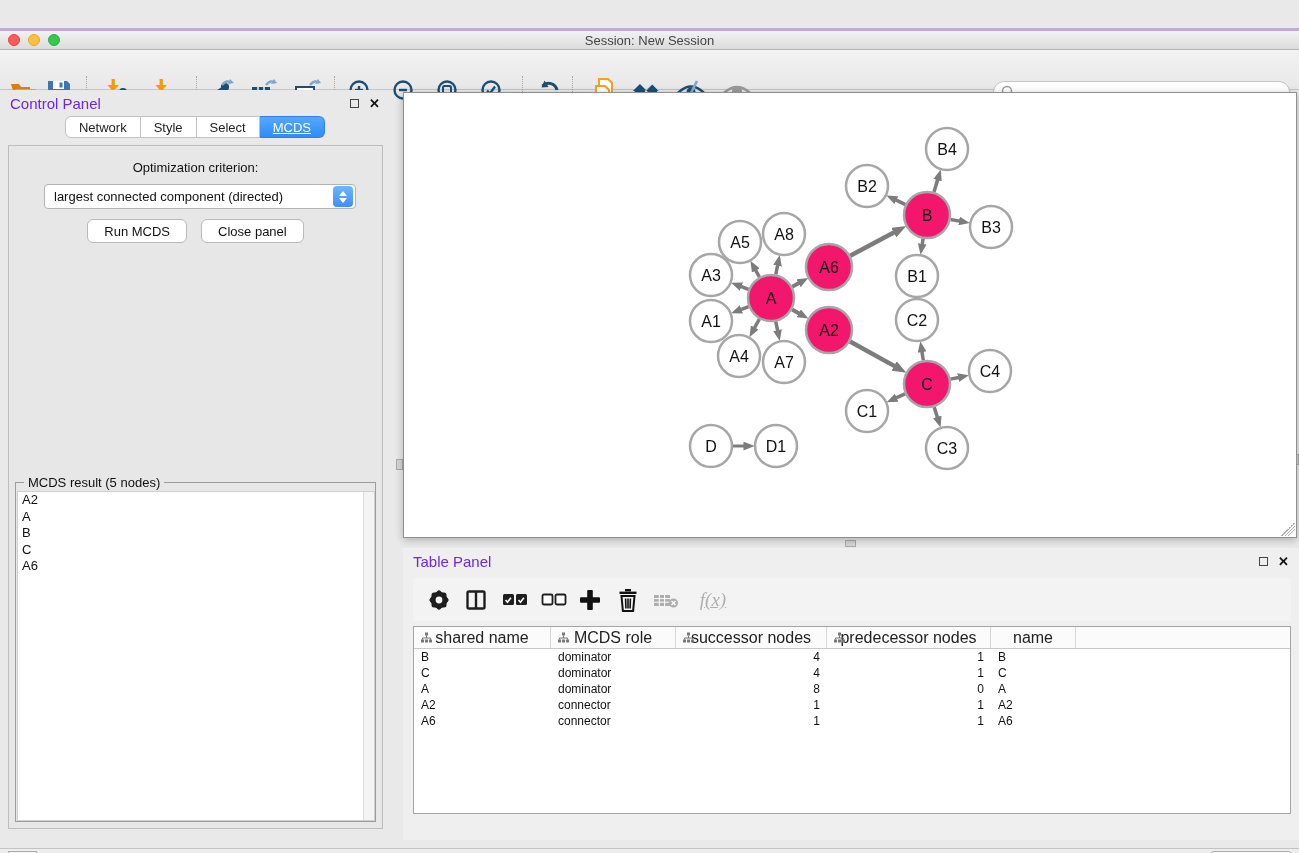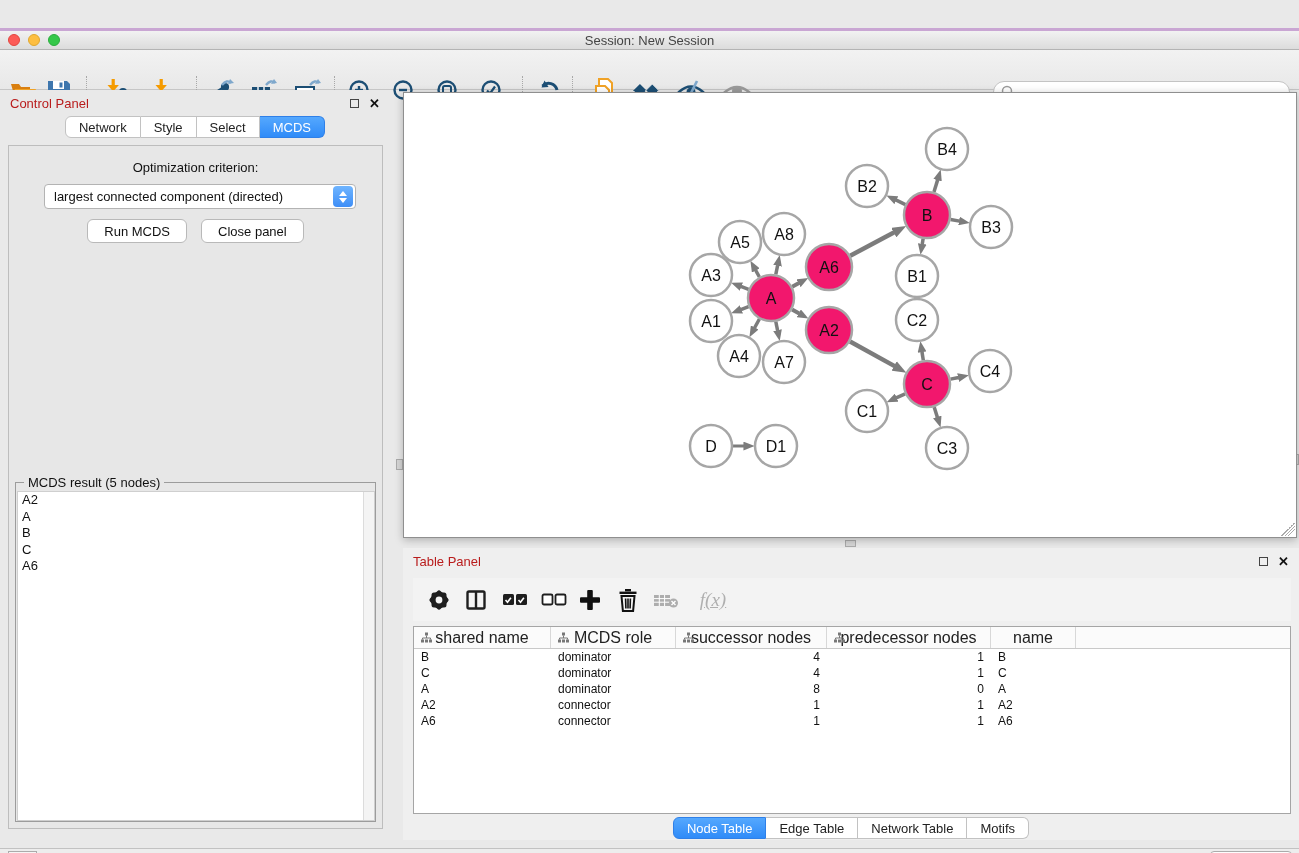--- a/index.html
+++ b/index.html
@@ -34,30 +34,30 @@
     display:flex; align-items:center; justify-content:center; }
   .tb-sep { position:absolute; top:26px; height:30px; border-left:1px dotted #A8A8A8; width:0; }
   #search-wrap { position:absolute; left:993px; top:31px; width:297px; height:22px;
     background:#fff; border:1px solid #C4C4C4; border-radius:12px;
     display:flex; align-items:center; padding-left:7px; }
   #search-wrap input { border:none; outline:none; width:260px; font-size:12px; background:transparent; }
 
   
   #control-panel { left:0; top:62px; width:390px; height:750px; background:#E9E9E9; }
   .panel-head { height:26px; display:flex; align-items:center; padding:0 10px; }
-  .panel-head .ptitle { font-size:13px; color:#b91c1c; }
+  .panel-head .ptitle { font-size:15px; color:#6d28d9; }
   .panel-head .spacer { flex:1; }
   .float-box { width:9px; height:9px; border:1.5px solid #444; margin-right:10px; display:inline-block; }
   .close-x { font-size:13px; font-weight:bold; color:#111; line-height:1; }
 
   .tabstrip { display:flex; justify-content:center; }
   .tab { font-size:13px; color:#222; background:#fff; border:1px solid #C2C2C2;
     border-left:none; padding:3px 13px; height:22px; display:flex; align-items:center; }
   .tab:first-child { border-left:1px solid #C2C2C2; border-radius:6px 0 0 6px; }
-  .tab:last-child { border-radius:0 6px 6px 0; }
+  .tab:last-child { border-radius:0 6px 6px 0;text-decoration:underline; }
   .tab.active { background:linear-gradient(#55A8FE,#2F8BF8); color:#fff; border-color:#2F80E8; }
 
   #cp-content { position:absolute; left:8px; top:55px; width:375px; height:684px;
     border:1px solid #BDBDBD; background:#E7E7E7; }
   #opt-label { margin-top:14px; text-align:center; font-size:13px; color:#111; }
   #criterion-select { position:absolute; left:35px; top:38px; width:312px; height:25px;
     background:#fff; border:1px solid #B3B3B3; border-radius:4px;
     display:flex; align-items:center; }
   #criterion-select .sel-text { flex:1; font-size:13px; color:#111; padding-left:9px; white-space:nowrap; }
   .stepper { width:20px; height:21px; margin-right:2px; border-radius:4px;
@@ -640,26 +640,20 @@
         <div class="tr">
           <div class="td" style="width: 137px;">A6</div>
           <div class="td" style="width: 125px;">connector</div>
           <div class="td num" style="width: 151px;">1</div>
           <div class="td num" style="width: 164px;">1</div>
           <div class="td" style="width: 85px;">A6</div>
         </div>
       </div>
   </div>
 
-  <div id="tp-tabs" class="tabstrip">
-      <div class="tab active">Node Table</div>
-      <div class="tab">Edge Table</div>
-      <div class="tab">Network Table</div>
-      <div class="tab">Motifs</div>
-    </div>
 </div>
 
 <div id="status-bar" class="abs">
   <div id="tasks-btn">
     <svg width="16" height="14" viewBox="0 0 16 14">
       <g fill="#1E1E1E">
         <rect x="0" y="1" width="2" height="2.4"></rect>
           <rect x="4" y="1" width="12" height="2.4"></rect>
         <rect x="0" y="5.8" width="2" height="2.4"></rect>
           <rect x="4" y="5.8" width="12" height="2.4"></rect>

